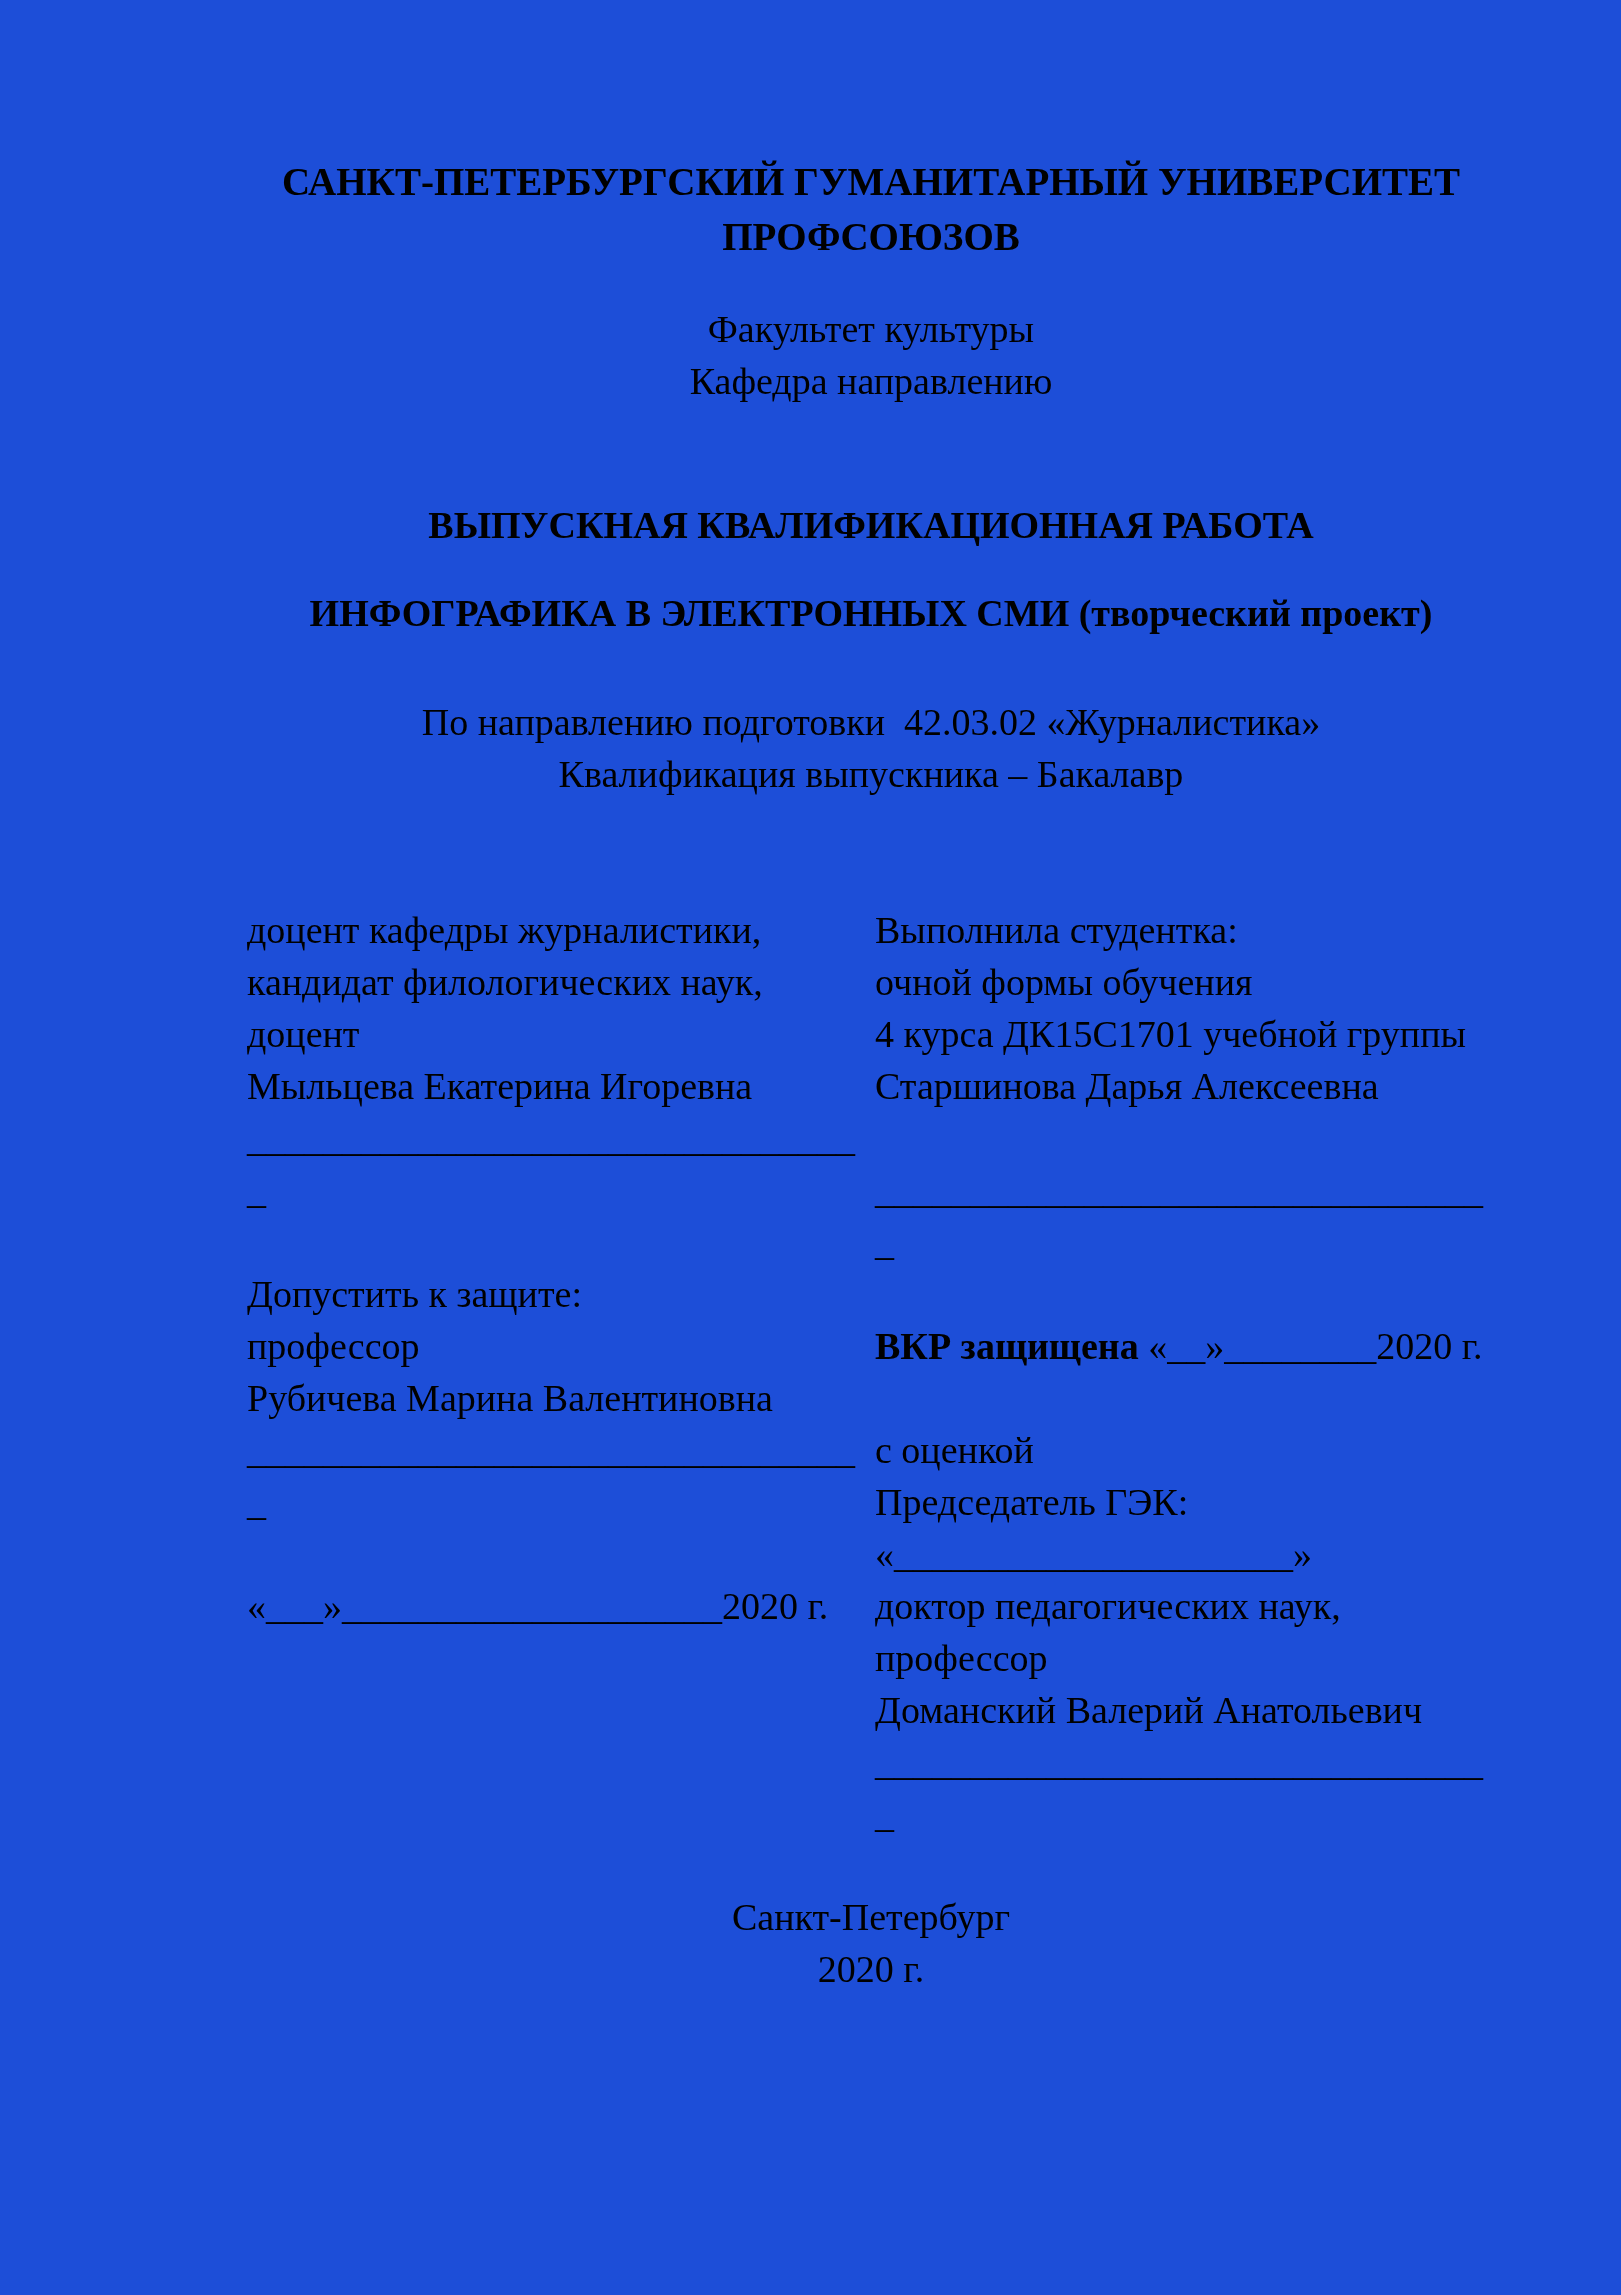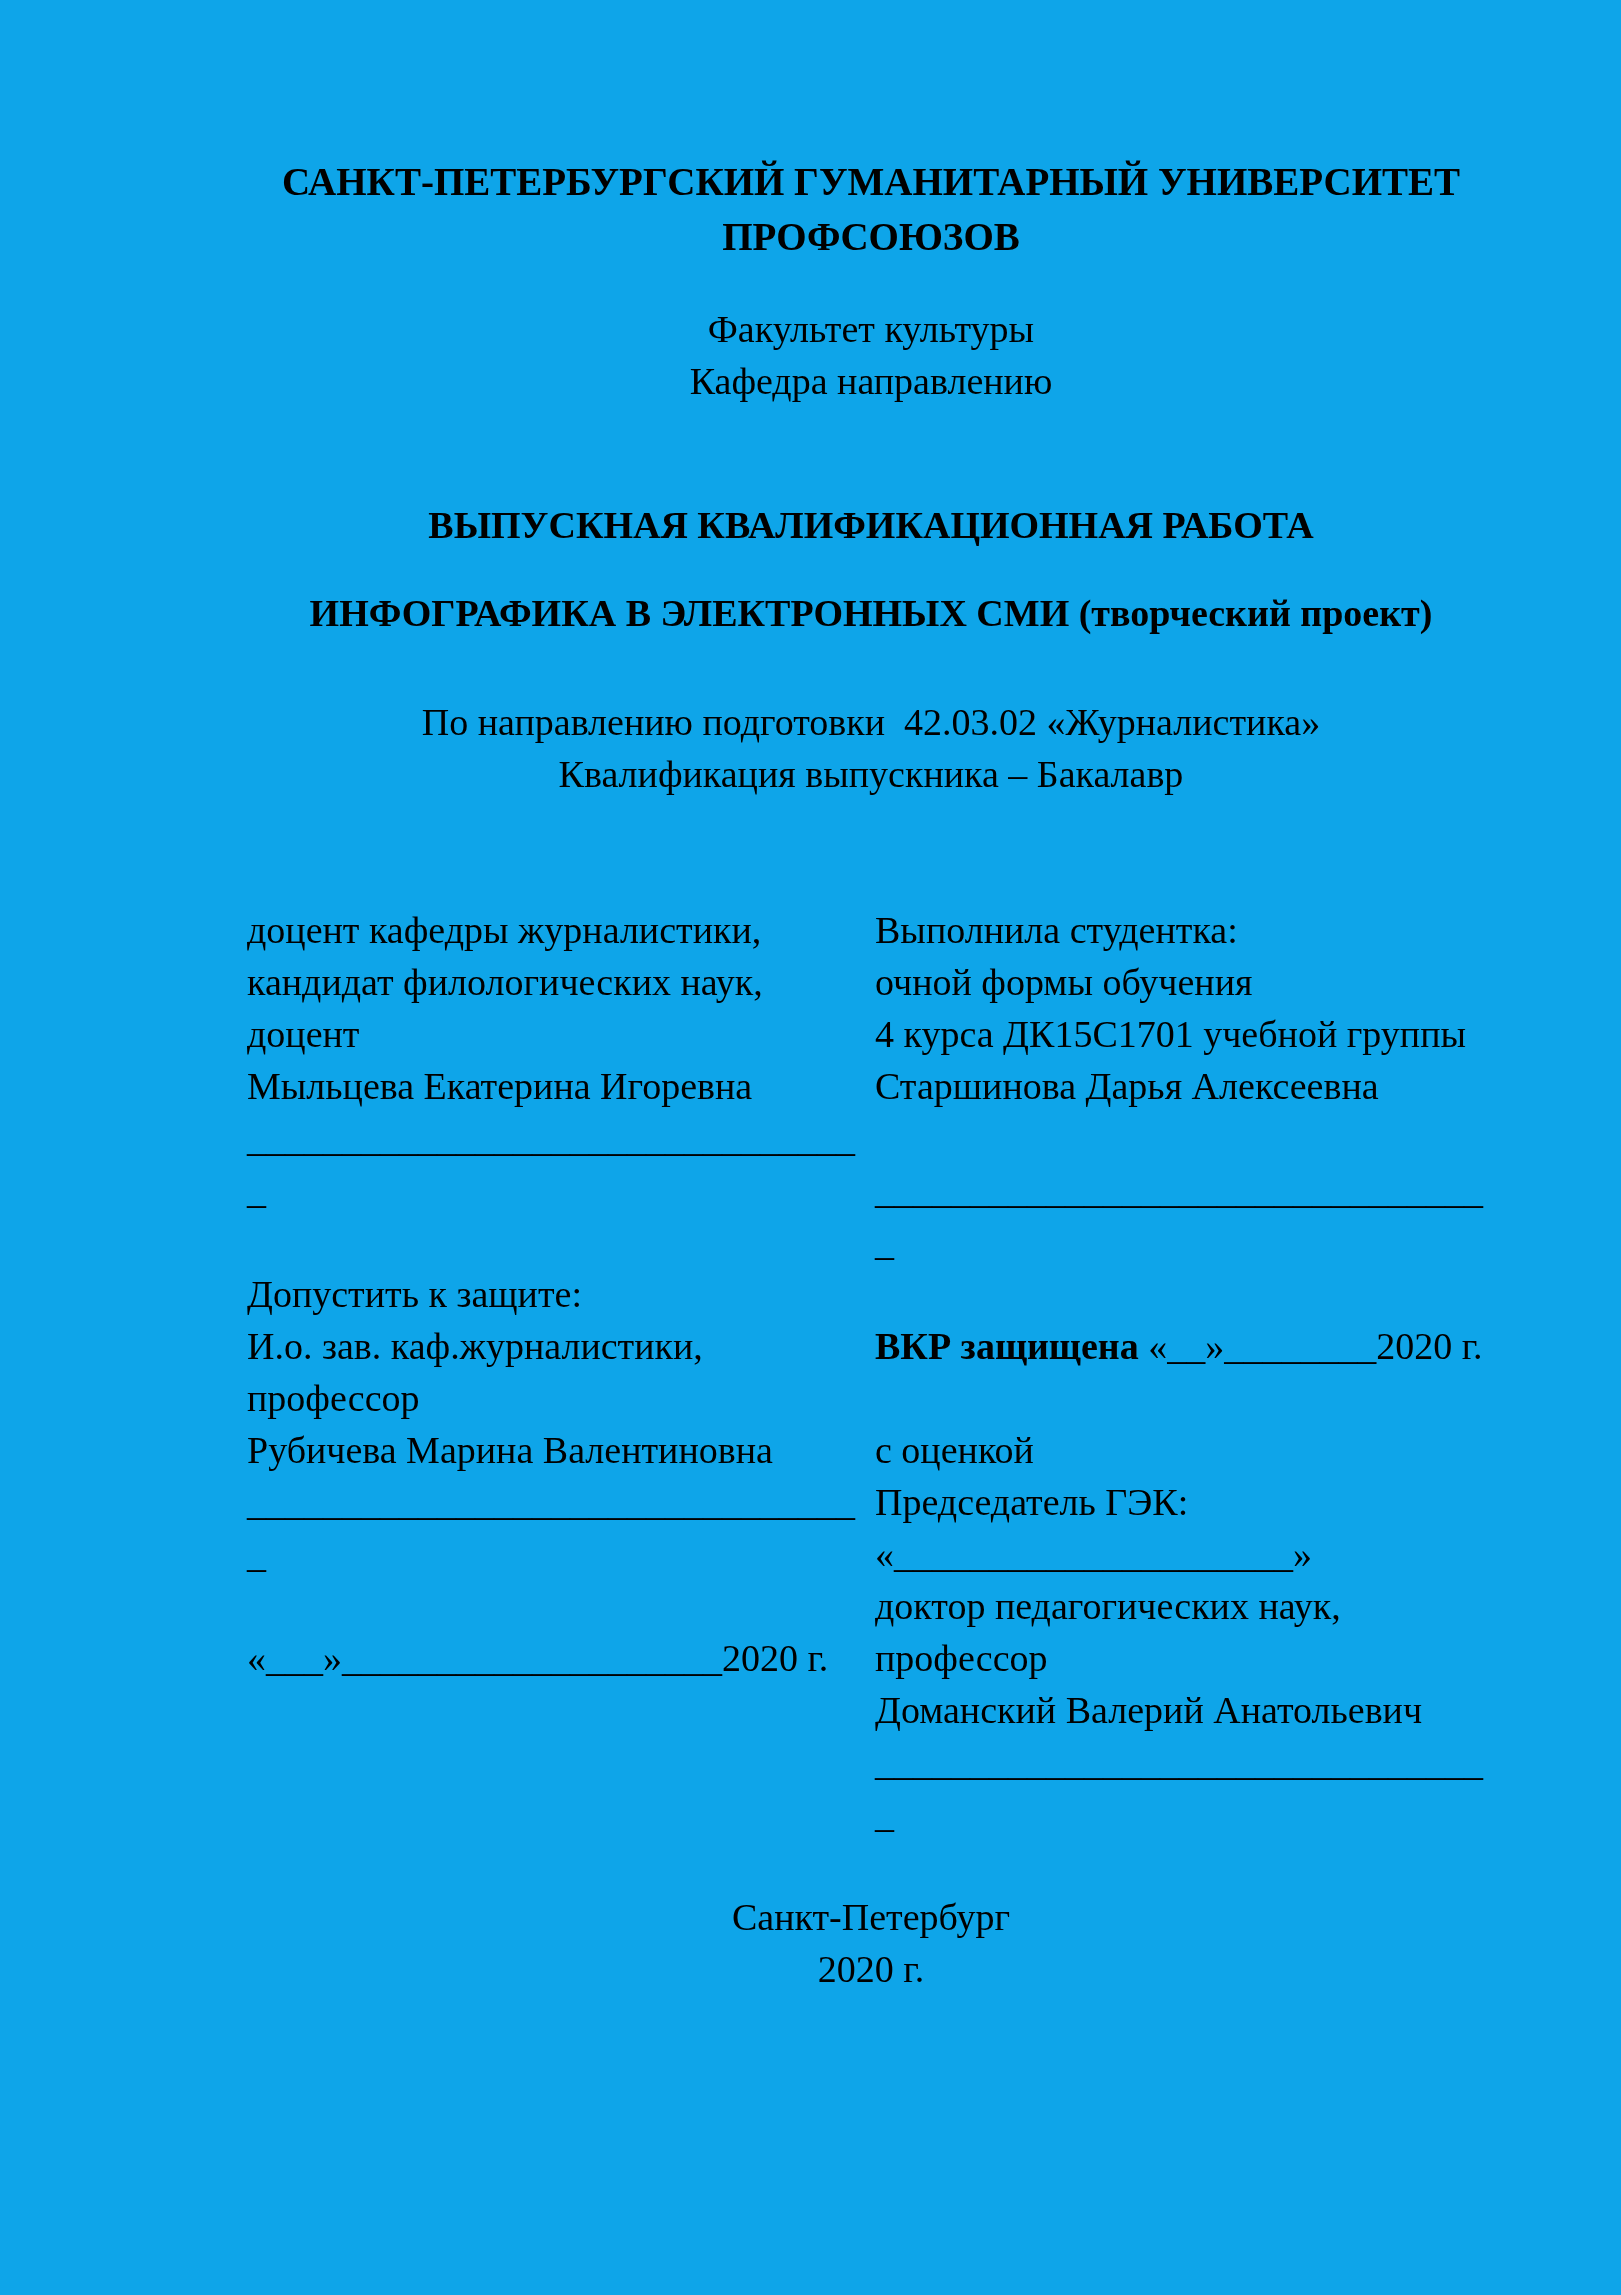--- a/index.html
+++ b/index.html
@@ -4,21 +4,21 @@
 <style>
   html, body {
     margin: 0;
     padding: 0;
     background: #ffffff;
   }
   .page {
     position: relative;
     width: 1622px;
     height: 2295px;
-    background: #0ea5e9;
+    background: #1d4ed8;
     color: #000000;
     font-family: "Liberation Serif", "DejaVu Serif", serif;
     overflow: hidden;
   }
   .centered-block {
     position: absolute;
     left: 247px;
     width: 1248px;
     text-align: center;
   }
@@ -83,21 +83,20 @@
 
     <div class="col col-left">
       <div class="line">доцент кафедры журналистики,</div>
       <div class="line">кандидат филологических наук,</div>
       <div class="line">доцент</div>
       <div class="line">Мыльцева Екатерина Игоревна</div>
       <div class="line">________________________________</div>
       <div class="line">_</div>
       <div class="line"></div>
       <div class="line">Допустить к защите:</div>
-      <div class="line">И.о. зав. каф.журналистики,</div>
       <div class="line">профессор</div>
       <div class="line">Рубичева Марина Валентиновна</div>
       <div class="line">________________________________</div>
       <div class="line">_</div>
       <div class="line"></div>
       <div class="line">«___»____________________2020 г.</div>
     </div>
 
     <div class="col col-right">
       <div class="line">Выполнила студентка:</div>

